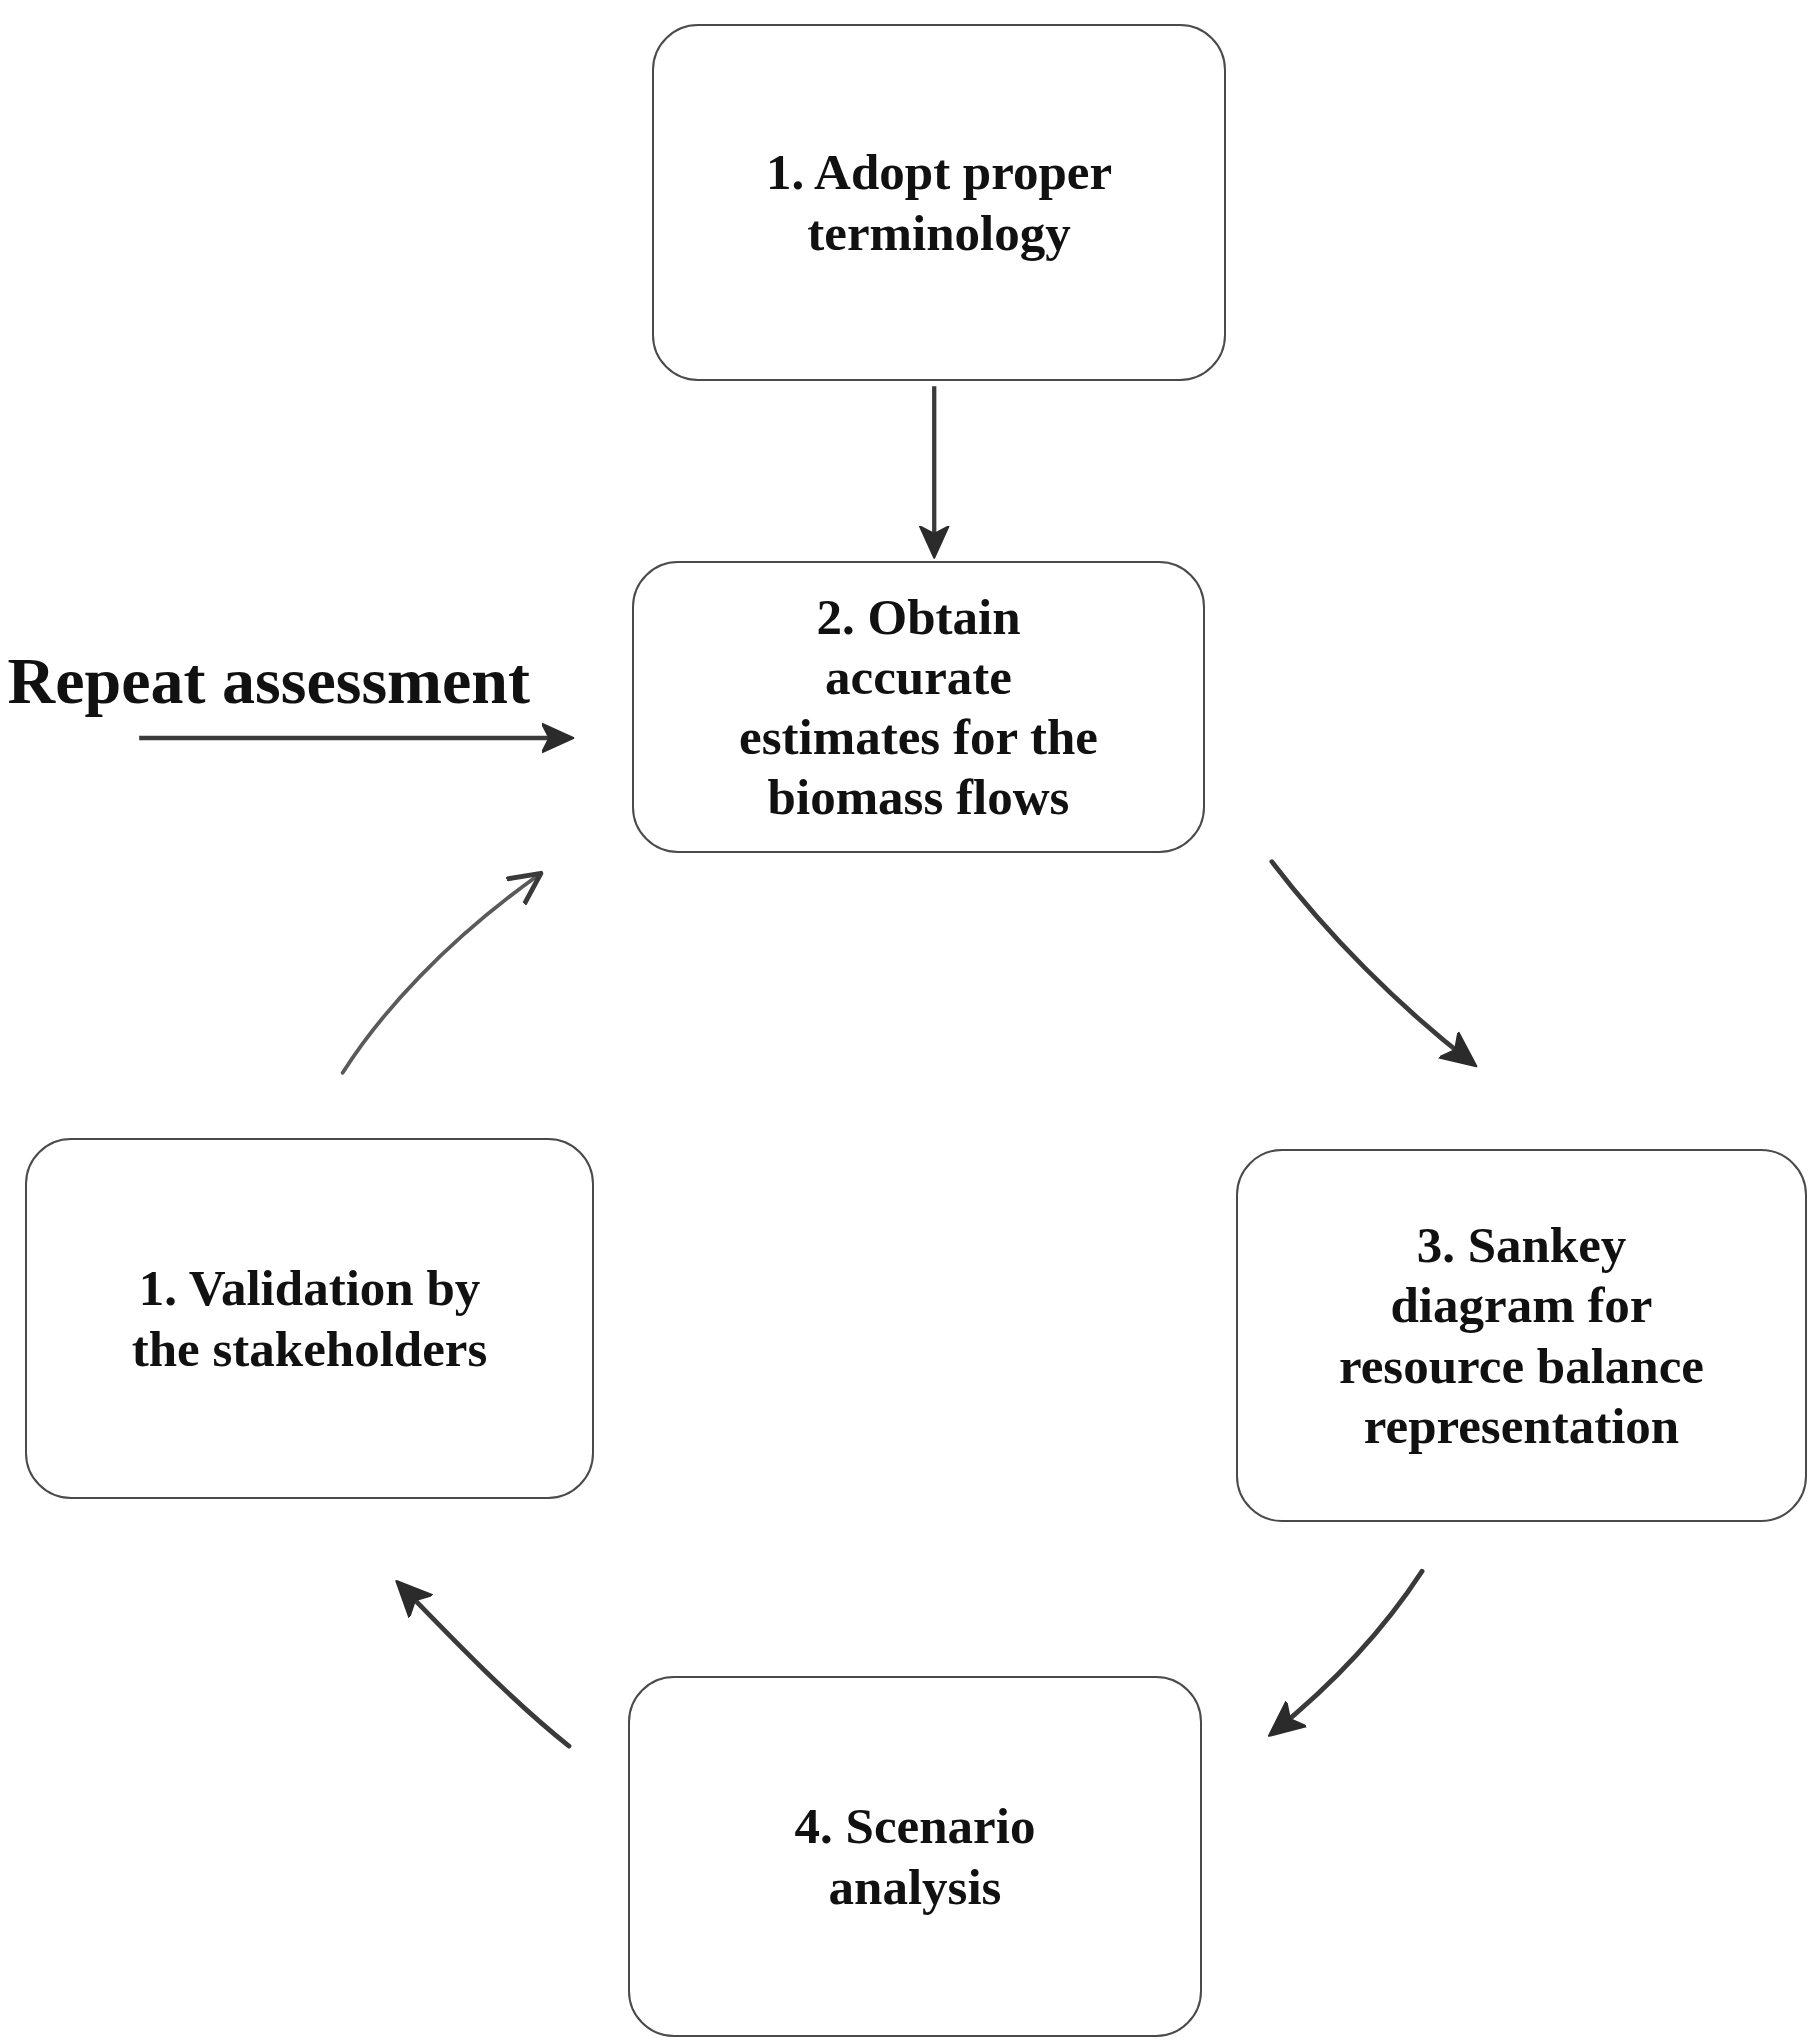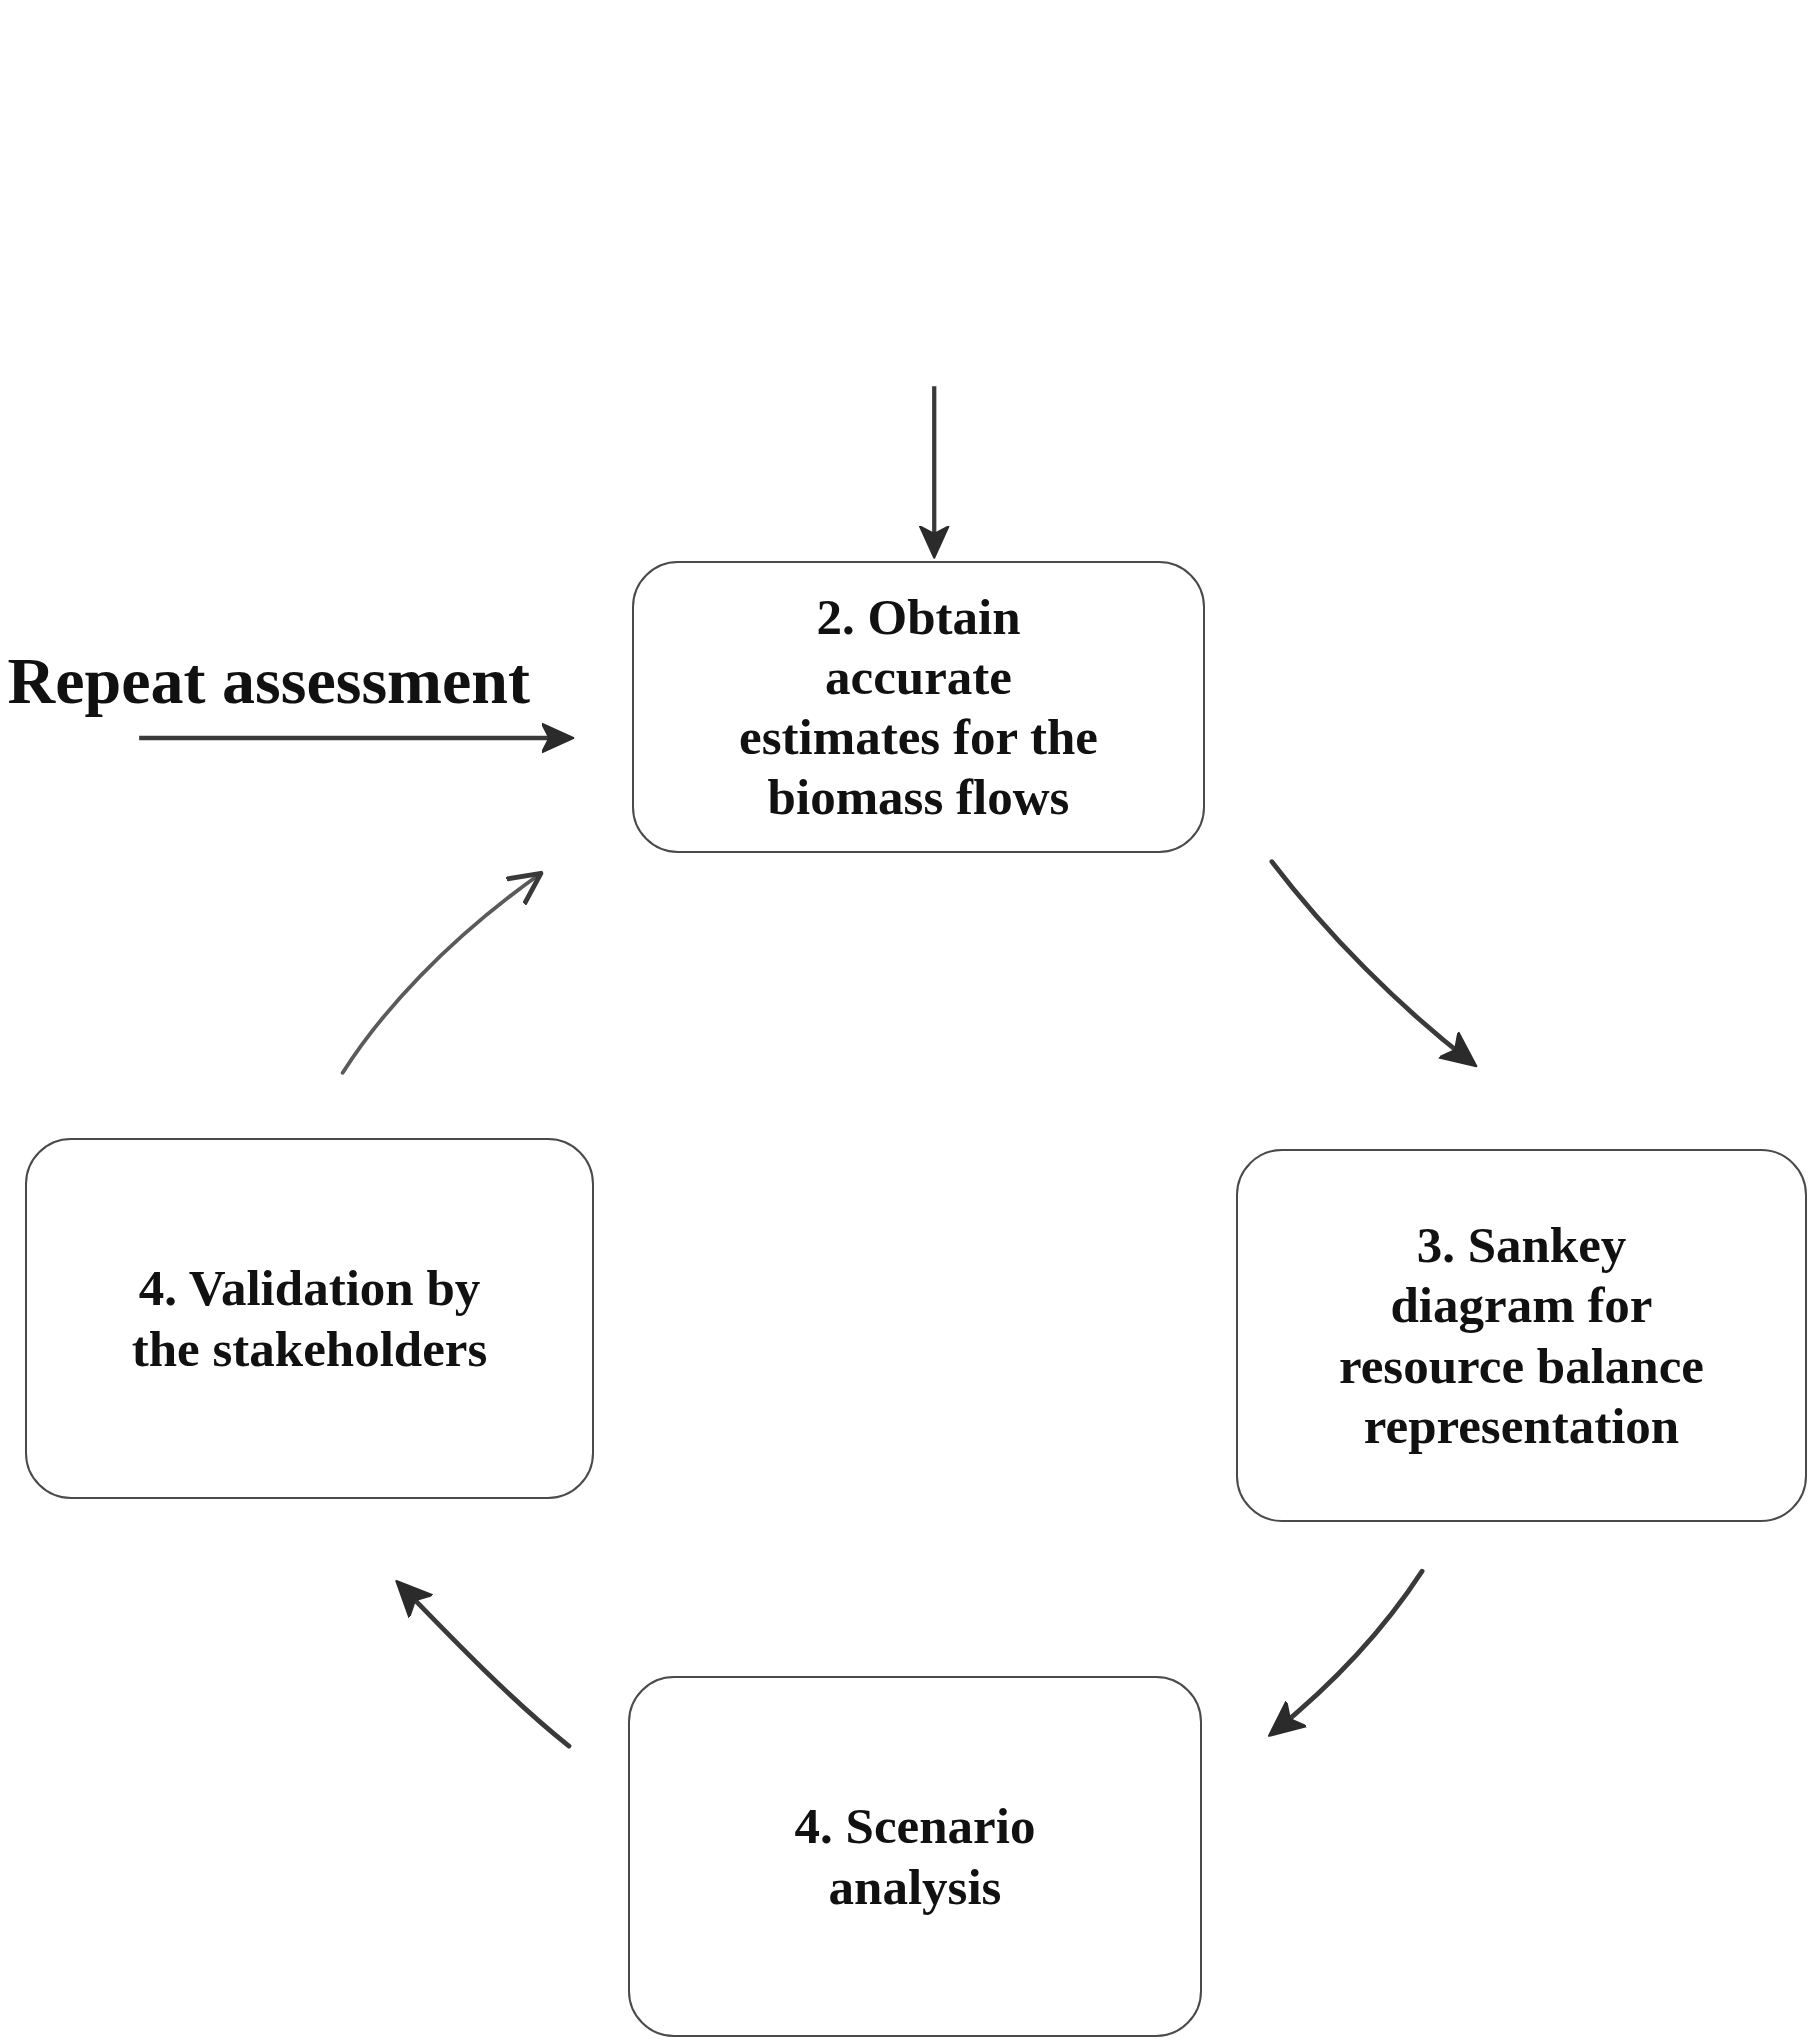--- a/index.html
+++ b/index.html
@@ -98,20 +98,24 @@
 
     <g>
       <path d="M 598 1836 C 540 1790, 478 1726, 420 1666" fill="none" stroke="#3a3a3a" stroke-width="5" stroke-linecap="round" marker-end="url(#arrowSolid)"></path>
     </g>
 
     <g>
       <path d="M 360 1128 C 400 1065, 468 990, 566 920" fill="none" stroke="#5a5a5a" stroke-width="4" stroke-linecap="round" marker-end="url(#arrowOpen)"></path>
     </g>
   </svg>
 
+  <div class="node" id="node-1">
+    <span class="node-text">1. Adopt proper
+terminology</span>
+  </div>
 
   <div class="node" id="node-2">
     <span class="node-text">2. Obtain
 accurate
 estimates for the
 biomass flows</span>
   </div>
 
   <div class="node" id="node-3">
     <span class="node-text">3. Sankey
@@ -119,20 +123,20 @@
 resource balance
 representation</span>
   </div>
 
   <div class="node" id="node-4">
     <span class="node-text">4. Scenario
 analysis</span>
   </div>
 
   <div class="node" id="node-5">
-    <span class="node-text">4. Validation by
+    <span class="node-text">1. Validation by
 the stakeholders</span>
   </div>
 
   <div class="edge-label" id="label-repeat-assessment">Repeat assessment</div>
 
 </div>
 
 
 </body></html>

